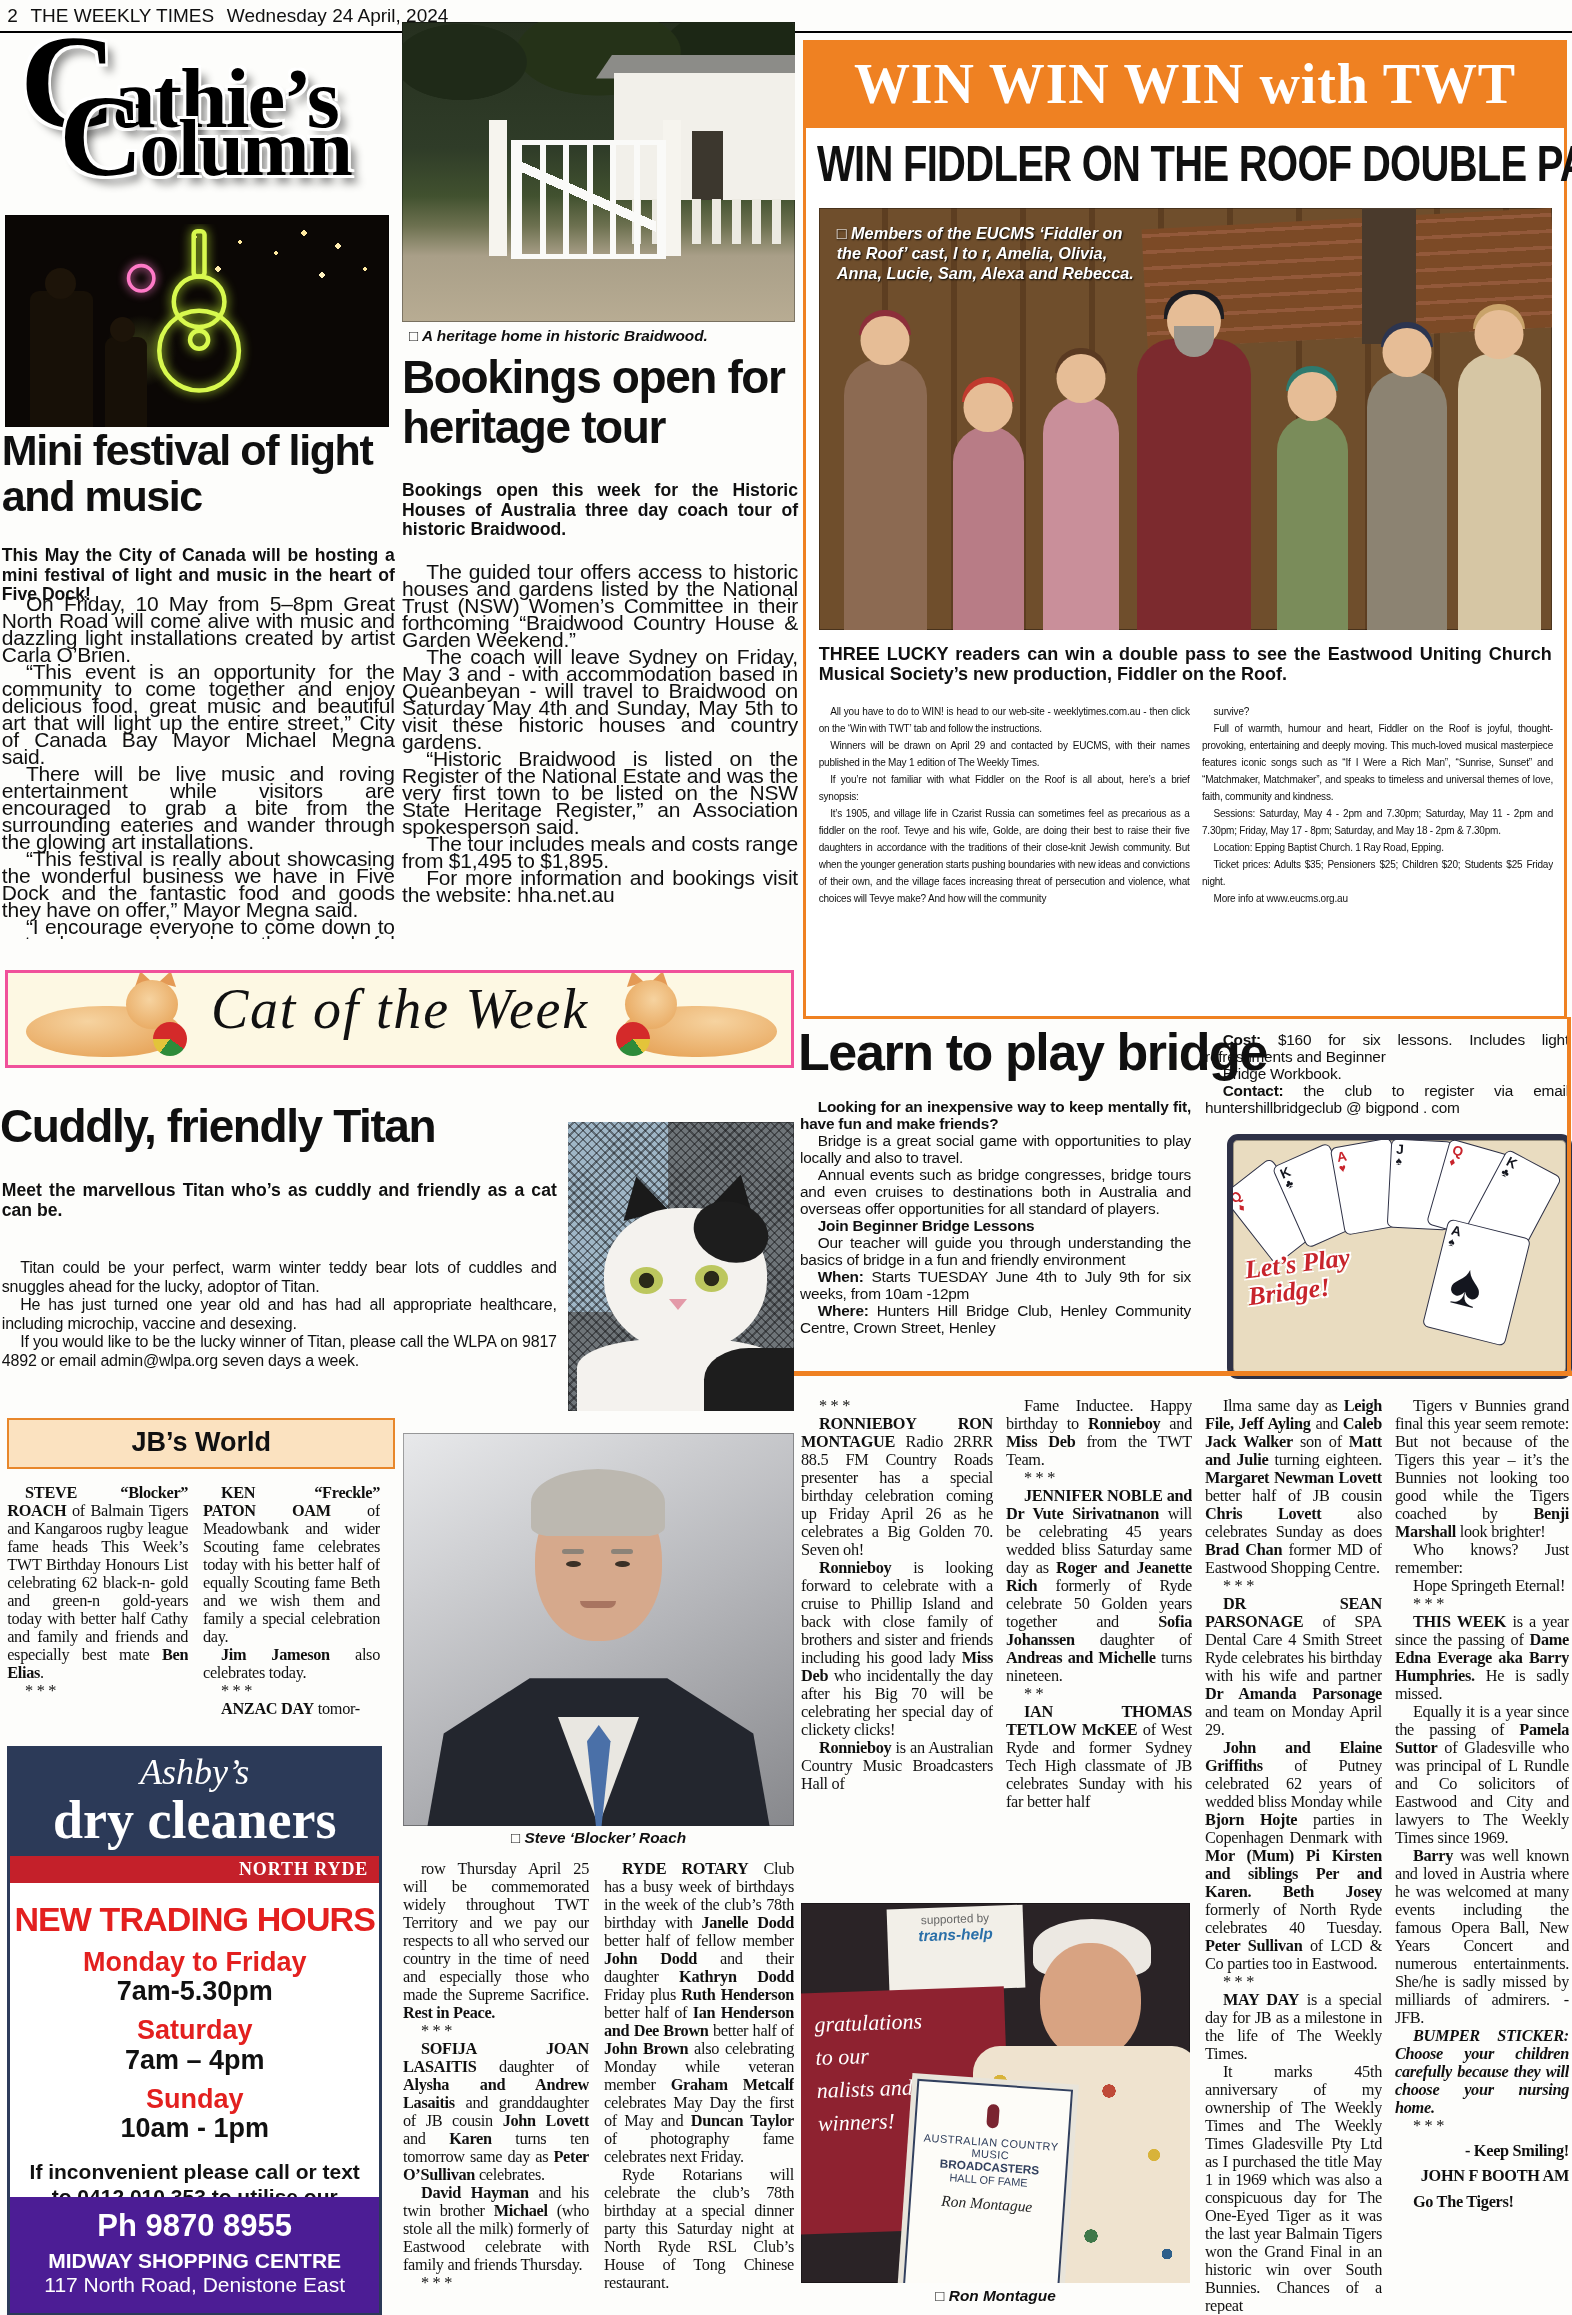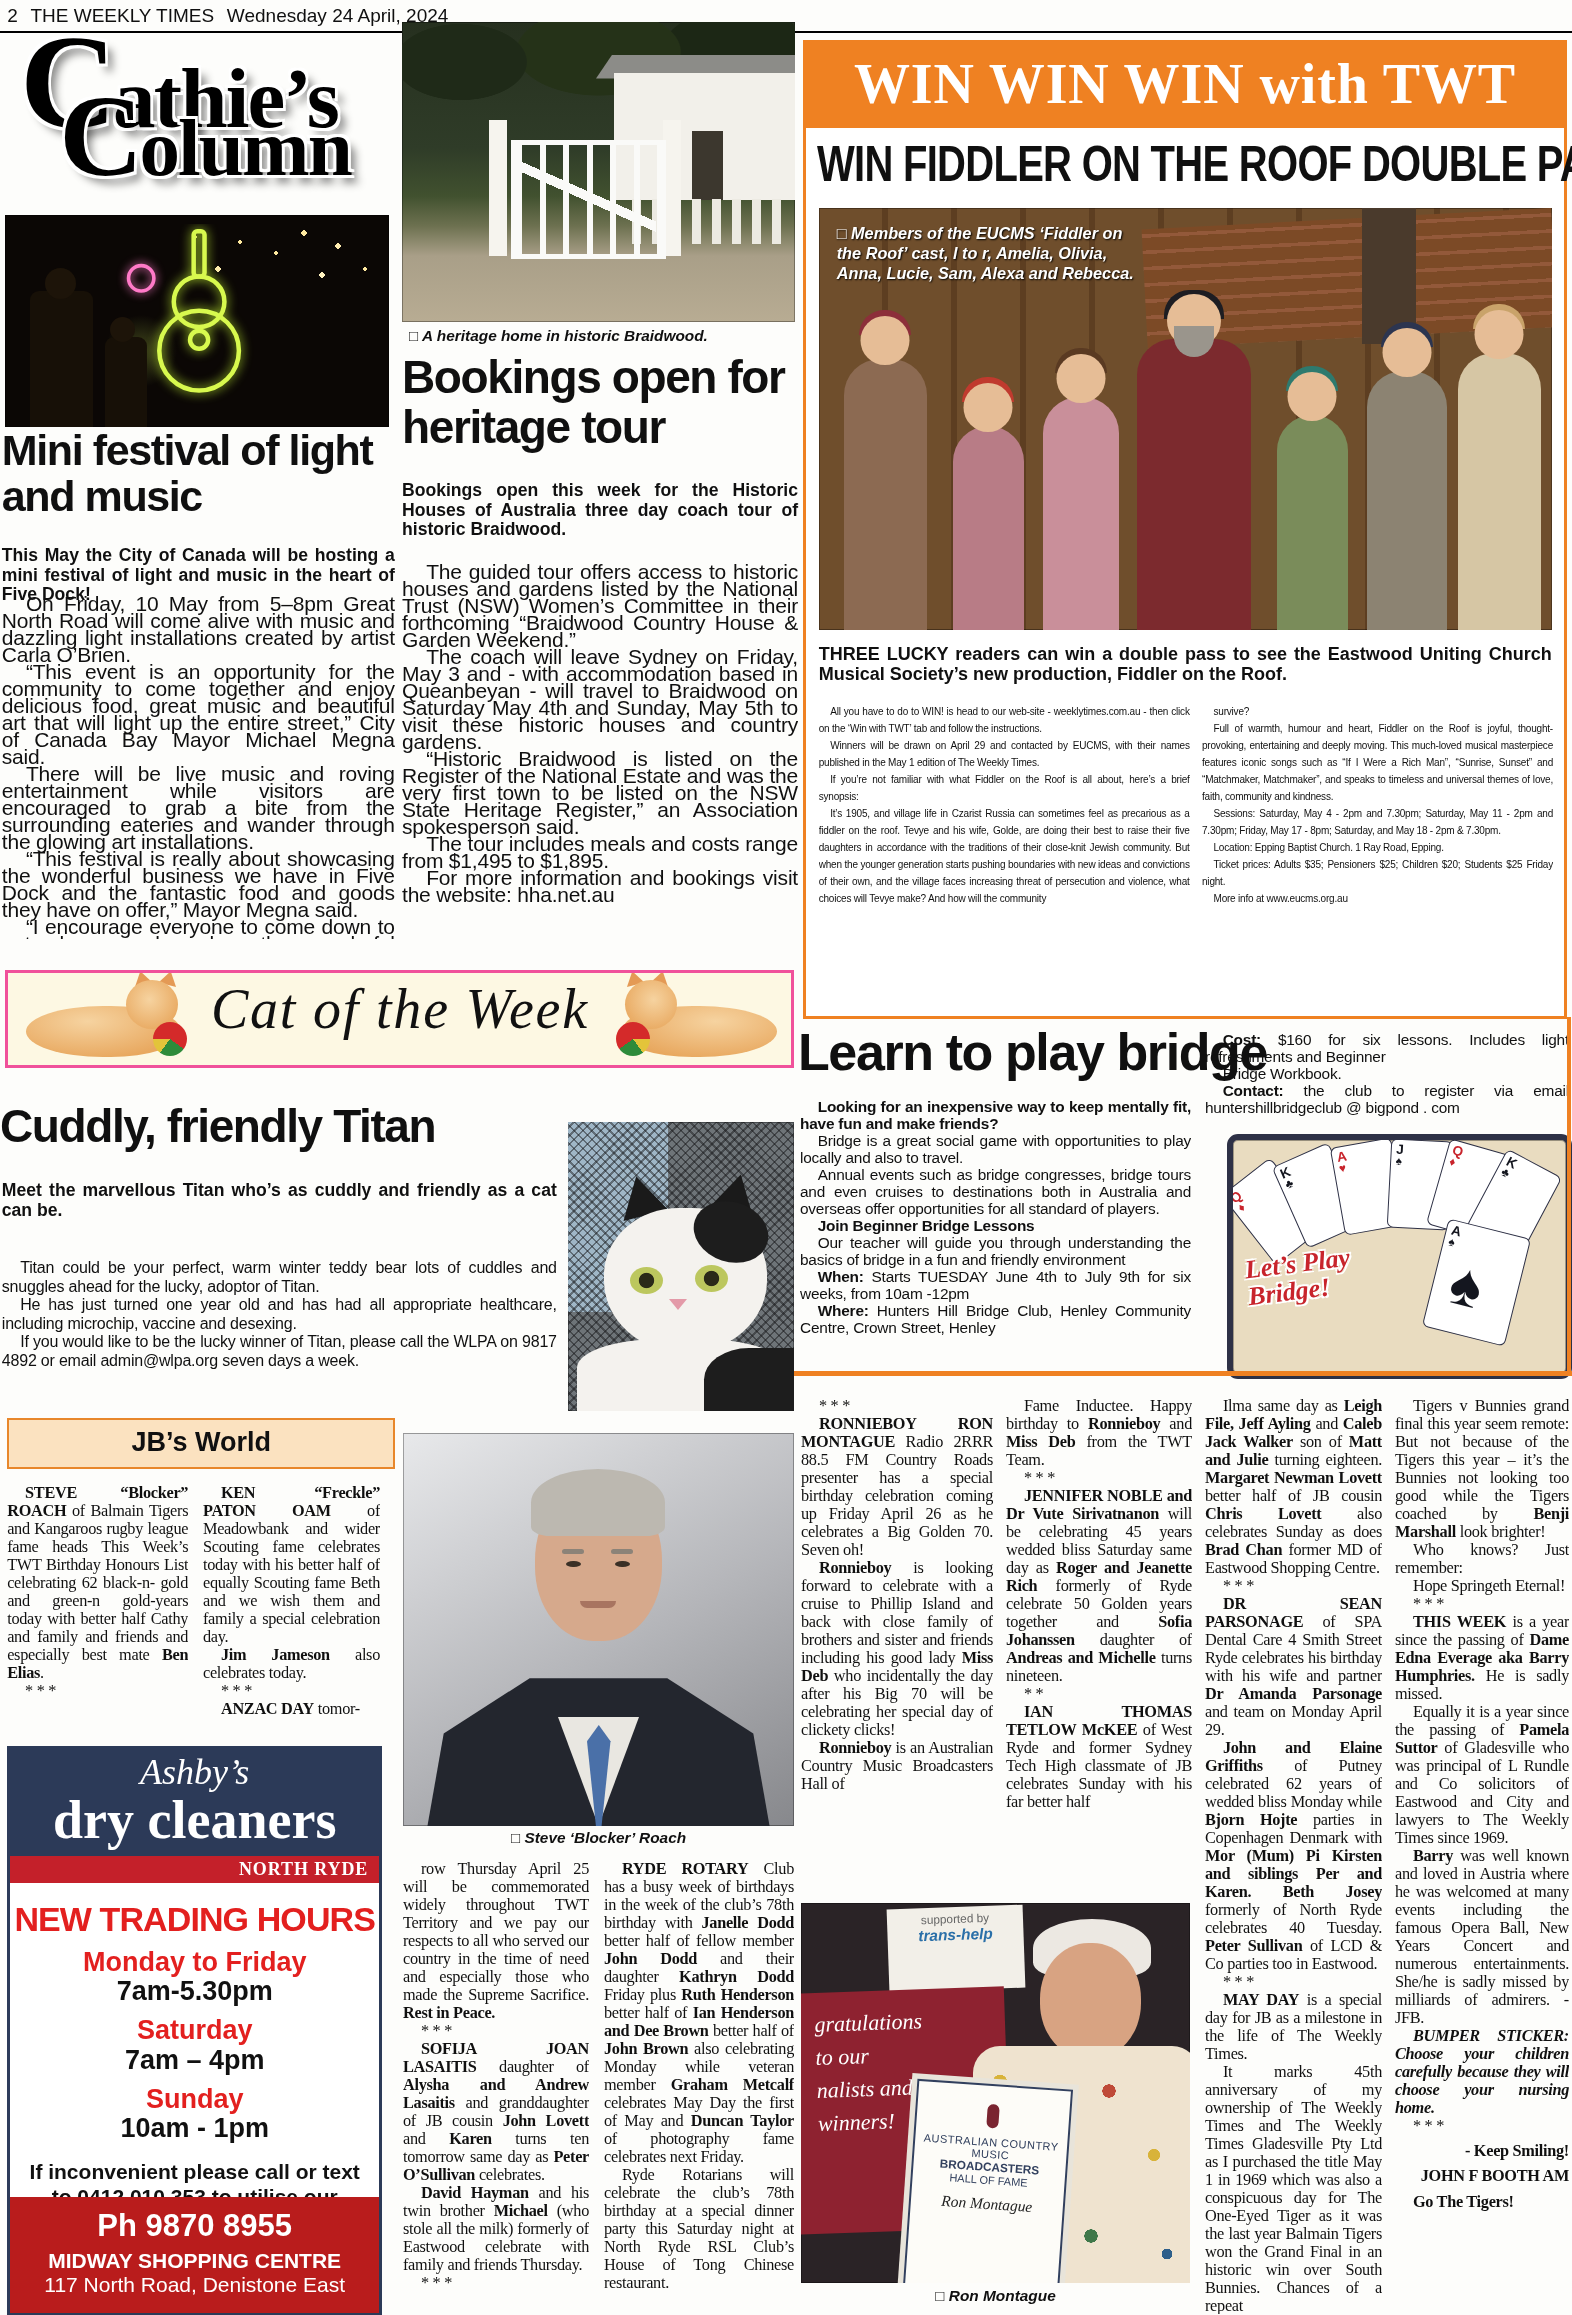--- a/index.html
+++ b/index.html
@@ -181,21 +181,21 @@
   .ash-name{position:absolute;left:0;top:40px;width:100%;text-align:center;color:#fff;
      font-family:"Liberation Serif",serif;font-weight:bold;font-size:54px;letter-spacing:0px;}
   .ash-redbar{position:absolute;left:0;bottom:0;width:100%;height:27px;background:#c4202a;color:#fff;
      font-family:"Liberation Serif",serif;font-weight:bold;font-size:18px;text-align:right;line-height:27px;
      padding-right:11px;box-sizing:border-box;letter-spacing:0.9px;}
   .ash-body{position:absolute;left:0;top:134px;width:100%;height:308px;background:#fff;text-align:center;}
   .ash-trading{margin-top:17px;font-size:34px;font-weight:bold;color:#e3201f;letter-spacing:-0.9px;}
   .ash-day{margin-top:9px;font-size:27px;font-weight:bold;color:#e3201f;line-height:1.05;}
   .ash-time{font-size:27px;font-weight:bold;color:#111;line-height:1.15;}
   .ash-note{margin:14.5px 12.7px 0;font-size:21px;font-weight:bold;color:#111;line-height:1.2;}
-  .ash-foot{position:absolute;left:0;bottom:0;width:100%;height:116px;background:#b91c1c;color:#fff;text-align:center;}
+  .ash-foot{position:absolute;left:0;bottom:0;width:100%;height:116px;background:#4c1d95;color:#fff;text-align:center;}
   .ash-ph{margin-top:11px;font-size:31px;font-weight:bold;}
   .ash-centre{margin-top:5.4px;font-size:21px;font-weight:bold;}
   .ash-addr{font-size:21px;}
 
   
   .hg-house{position:absolute;right:0;top:51px;width:181px;height:127px;background:#f2f0ea;}
   .hg-roof{position:absolute;right:0;top:33px;width:199px;height:23.5px;background:#8c8c88;clip-path:polygon(0 100%,8% 0,100% 0,100% 100%);}
   .hg-door{position:absolute;right:72px;top:109px;width:31px;height:69px;background:#3c372e;}
   .hg-gate{position:absolute;left:109px;top:118px;width:145px;height:109px;border:5.4px solid #fafaf8;
      background:repeating-linear-gradient(90deg,#fafaf8 0 6.3px,transparent 6.3px 23.5px);}

